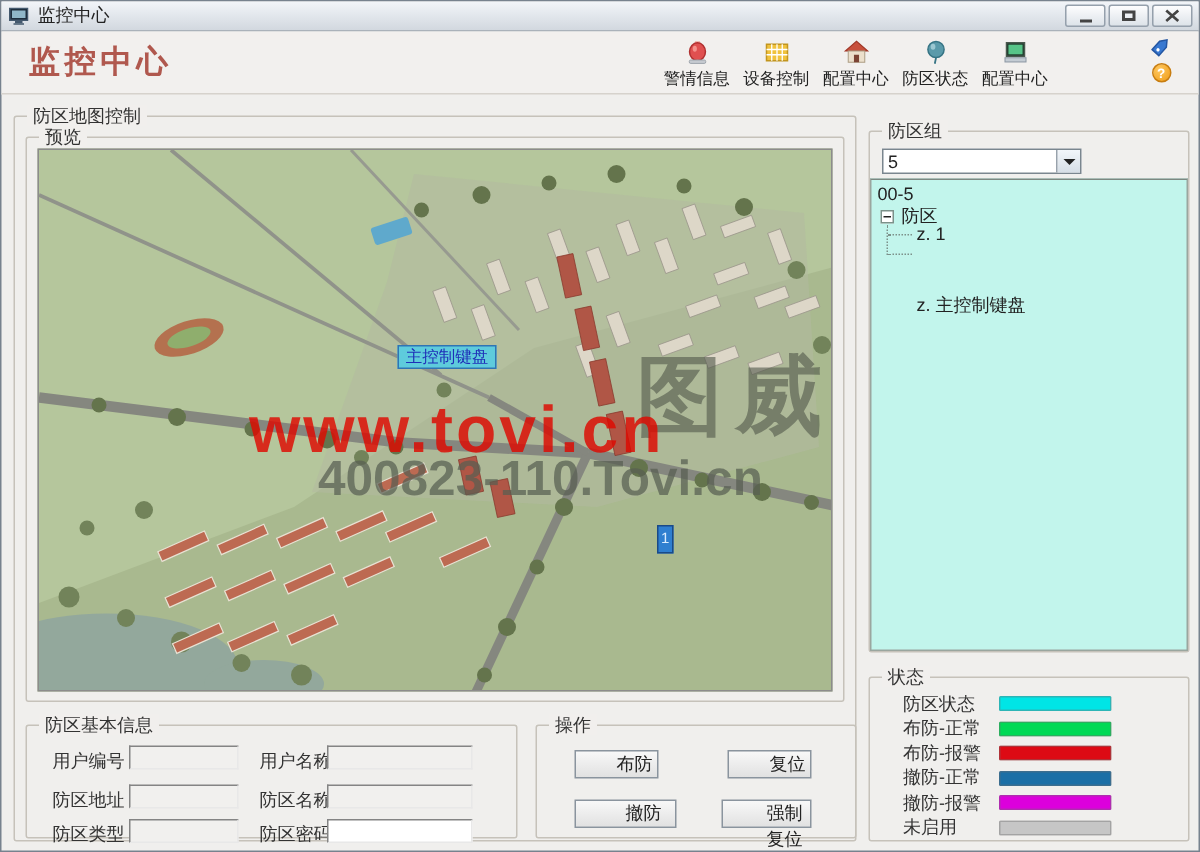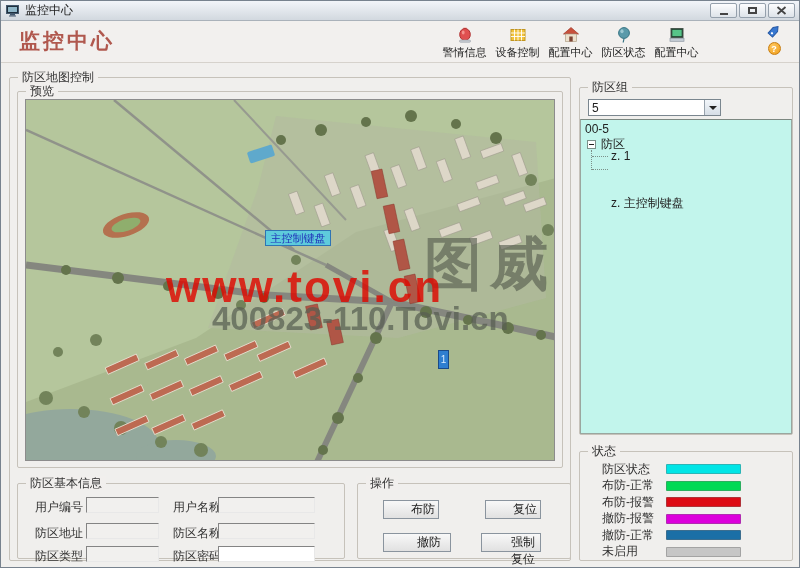--- a/index.html
+++ b/index.html
@@ -375,27 +375,27 @@
       </div>
       <div class="st-row">
         <span class="st-lbl">布防-正常</span>
         <span class="st-swatch" style="background-color: rgb(0, 217, 85);"></span>
       </div>
       <div class="st-row">
         <span class="st-lbl">布防-报警</span>
         <span class="st-swatch" style="background-color: rgb(221, 10, 20);"></span>
       </div>
       <div class="st-row">
+        <span class="st-lbl">撤防-正常</span>
+        <span class="st-swatch" style="background-color: rgb(27, 111, 166);"></span>
+      </div>
+      <div class="st-row">
         <span class="st-lbl">撤防-报警</span>
         <span class="st-swatch" style="background-color: rgb(220, 0, 220);"></span>
       </div>
       <div class="st-row">
-        <span class="st-lbl">撤防-正常</span>
-        <span class="st-swatch" style="background-color: rgb(27, 111, 166);"></span>
-      </div>
-      <div class="st-row">
         <span class="st-lbl">未启用</span>
         <span class="st-swatch" style="background-color: rgb(198, 198, 198);"></span>
       </div>
     </div>
   </div>
 
 </div>
 
 </body></html>

